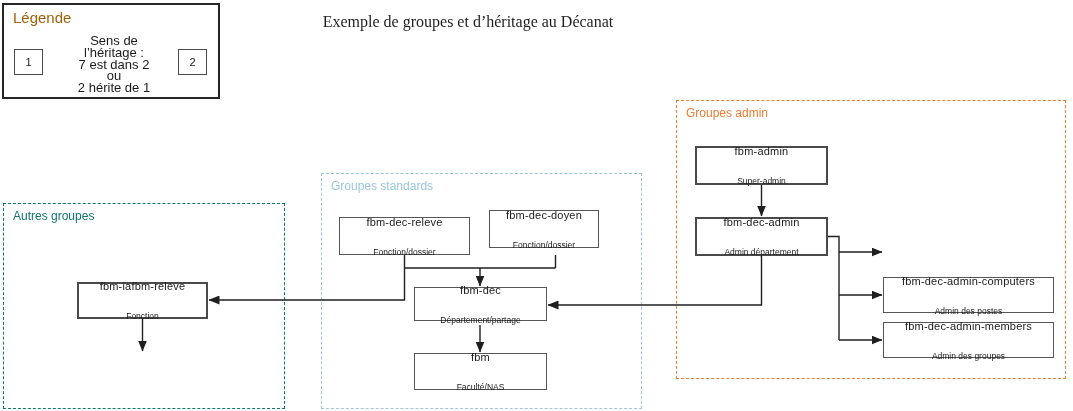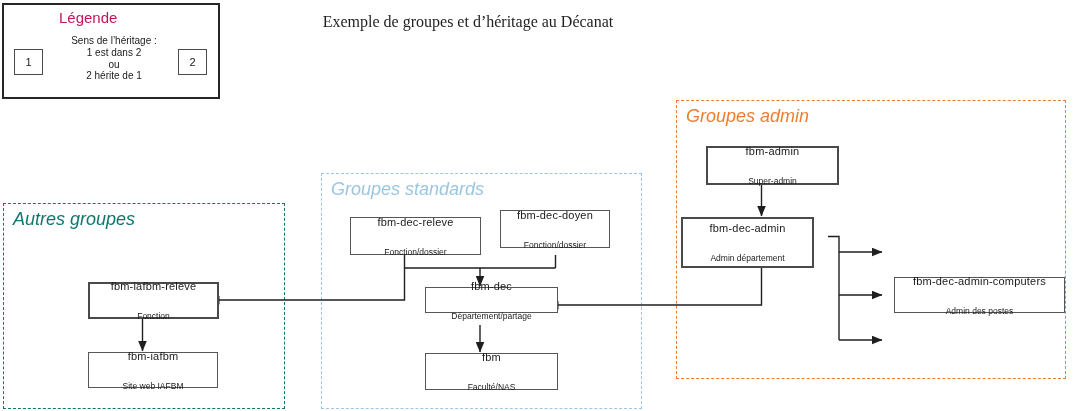--- a/index.html
+++ b/index.html
@@ -25,59 +25,58 @@
   .legend {
     position: absolute;
     left: 2px; top: 3px; width: 218px; height: 96px;
     border: 2px solid #262626;
     box-sizing: border-box;
     background: #fff;
     z-index: 3;
   }
   .legend-title {
     position: absolute; left: 9px; top: 4px;
-    font-size: 15px; color: #be185d; margin-left: 46px;
+    font-size: 15px; color: #a16207;
   }
   .legend-node {
     position: absolute;
     width: 29px; height: 26px;
     border: 1.6px solid #4a4a4a;
     box-sizing: border-box;
     display: flex; align-items: center; justify-content: center;
     font-size: 11px; color: #1a1a1a;
     background: #fff;
   }
   .legend-node.n1 { left: 10px; top: 44px; }
   .legend-node.n2 { left: 174px; top: 44px; }
   .legend-text {
     position: absolute; left: 58px; top: 30px; width: 104px;
     text-align: center;
-    font-size: 10px; line-height: 11.8px;
+    font-size: 13px; line-height: 11.8px;
     color: #1a1a1a;
   }
   .legend-text span { display: block; }
   
   .section {
     position: absolute;
     border: 1.6px dashed currentColor;
     box-sizing: border-box;
     z-index: 1;
   }
-  .section-label { font-size: 18px; padding: 5px 9px; white-space: nowrap; font-style: italic; }
+  .section-label { font-size: 12px; padding: 5px 9px; white-space: nowrap; }
   
   .node {
     position: absolute;
     background: #ffffff;
     border: 1.4px solid #565656;
     box-sizing: border-box;
     display: flex; flex-direction: column;
     align-items: center; justify-content: center;
     text-align: center; gap: 19px;
     z-index: 3;
-    margin-left: 11px;
   }
   .node.bold { border-width: 2px; border-color: #4a4a4a; }
   .node-name { font-size: 11px; color: #1a1a1a; letter-spacing: 0.2px; white-space: nowrap; }
   .node-sub  { font-size: 8.5px; color: #1a1a1a; white-space: nowrap; }
 </style>
 </head>
 <body>
 
 <div class="canvas">
 
@@ -107,68 +106,68 @@
   </svg>
 
   <div class="diagram-title">Exemple de groupes et d’héritage au Décanat</div>
 
   <div class="legend">
     <div class="legend-title">Légende</div>
     <div class="legend-node n1">1</div>
     <div class="legend-node n2">2</div>
     <div class="legend-text">
       <span>Sens de l’héritage :</span>
-      <span>1 est dans 2</span>
+      <span>7 est dans 2</span>
       <span>ou</span>
       <span>2 hérite de 1</span>
     </div>
   </div>
 
   <div class="section" style="left: 3px; top: 203px; width: 282px; height: 206px; color: #0f766e;">
     <div class="section-label">Autres groupes</div>
   </div>
   <div class="section" style="left: 321px; top: 173px; width: 321px; height: 236px; color: rgb(156, 198, 224);">
     <div class="section-label">Groupes standards</div>
   </div>
   <div class="section" style="left: 676px; top: 100px; width: 390px; height: 279px; color: rgb(237, 125, 49);">
     <div class="section-label">Groupes admin</div>
   </div>
 
   <div class="node bold" style="left:695px;top:146px;width:133px;height:39px">
     <div class="node-name">fbm-admin</div>
     <div class="node-sub">Super-admin</div>
   </div>
-  <div class="node bold" style="left:670px;top:217px;width:133px;height:51px">
+  <div class="node bold" style="left:695px;top:217px;width:133px;height:39px">
     <div class="node-name">fbm-dec-admin</div>
     <div class="node-sub">Admin département</div>
   </div>
   <div class="node" style="left:883px;top:277px;width:171px;height:36px">
     <div class="node-name">fbm-dec-admin-computers</div>
     <div class="node-sub">Admin des postes</div>
+  </div>
+  <div class="node" style="left:883px;top:322px;width:171px;height:36px">
+    <div class="node-name">fbm-dec-admin-members</div>
+    <div class="node-sub">Admin des groupes</div>
   </div>
 
   <div class="node" style="left:339px;top:217px;width:131px;height:38px">
     <div class="node-name">fbm-dec-releve</div>
     <div class="node-sub">Fonction/dossier</div>
   </div>
   <div class="node" style="left:489px;top:210px;width:110px;height:38px">
     <div class="node-name">fbm-dec-doyen</div>
     <div class="node-sub">Fonction/dossier</div>
   </div>
-  <div class="node" style="left:414px;top:287px;width:133px;height:26px">
+  <div class="node" style="left:414px;top:287px;width:133px;height:34px">
     <div class="node-name">fbm-dec</div>
     <div class="node-sub">Département/partage</div>
   </div>
   <div class="node" style="left:414px;top:353px;width:133px;height:37px">
     <div class="node-name">fbm</div>
     <div class="node-sub">Faculté/NAS</div>
   </div>
 
   <div class="node bold" style="left:77px;top:282px;width:131px;height:37px">
     <div class="node-name">fbm-iafbm-releve</div>
     <div class="node-sub">Fonction</div>
   </div>
-  <div class="node" style="left:77px;top:352px;width:130px;height:36px">
-    <div class="node-name">fbm-iafbm</div>
-    <div class="node-sub">Site web IAFBM</div>
-  </div>
 
 </div>
 
 </body></html>

